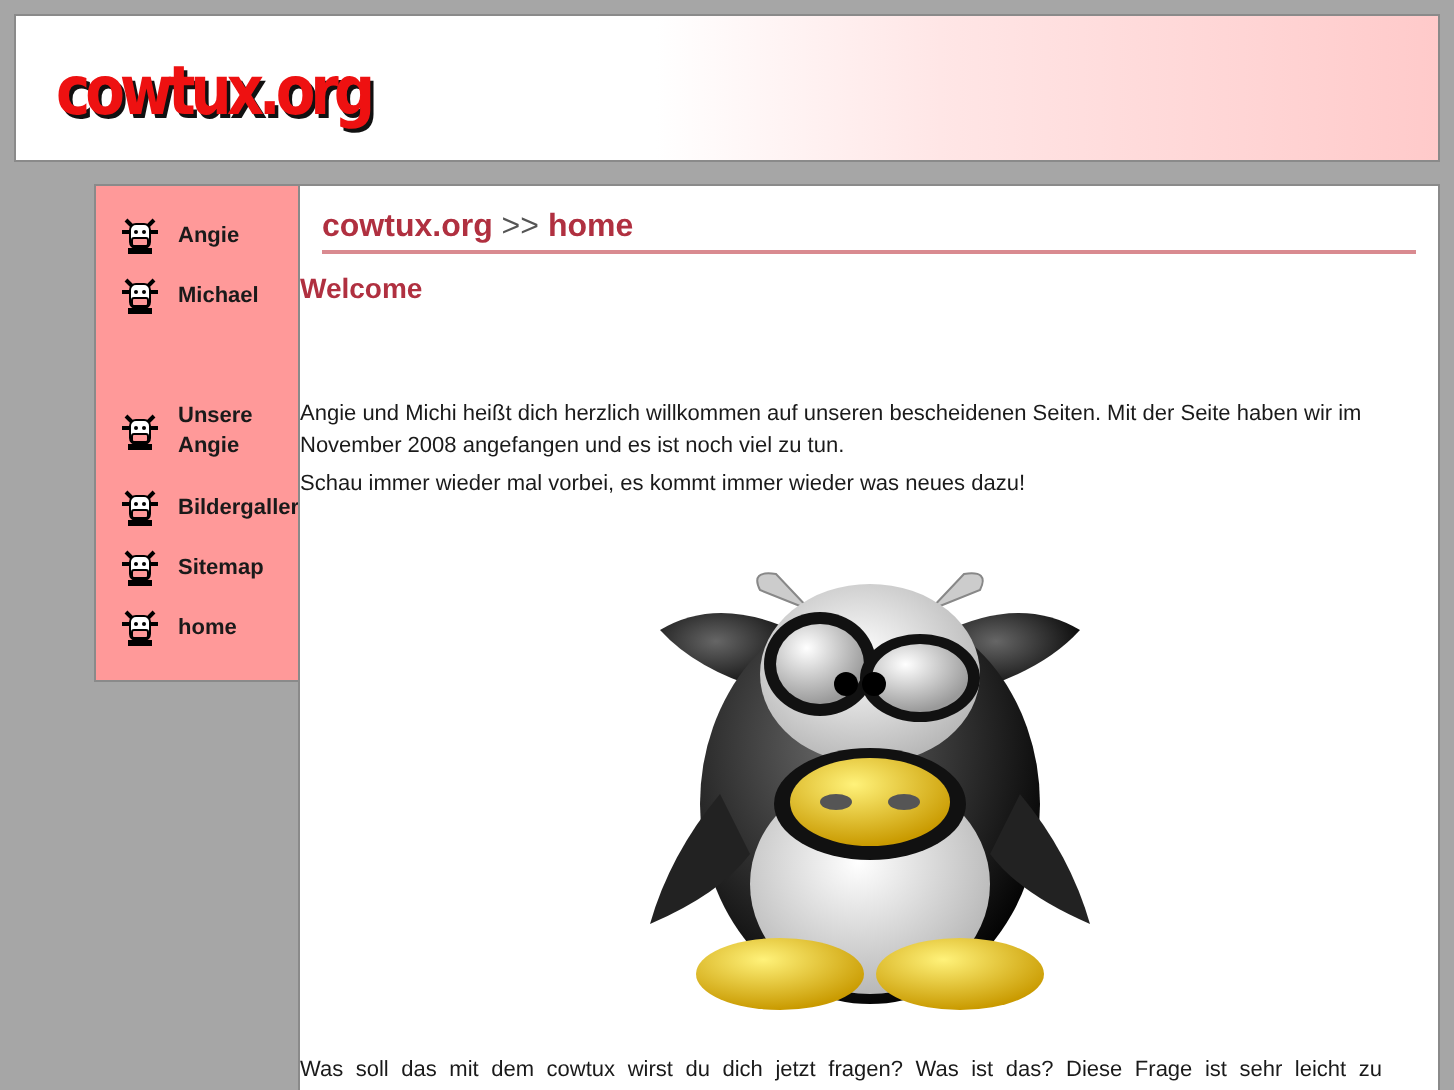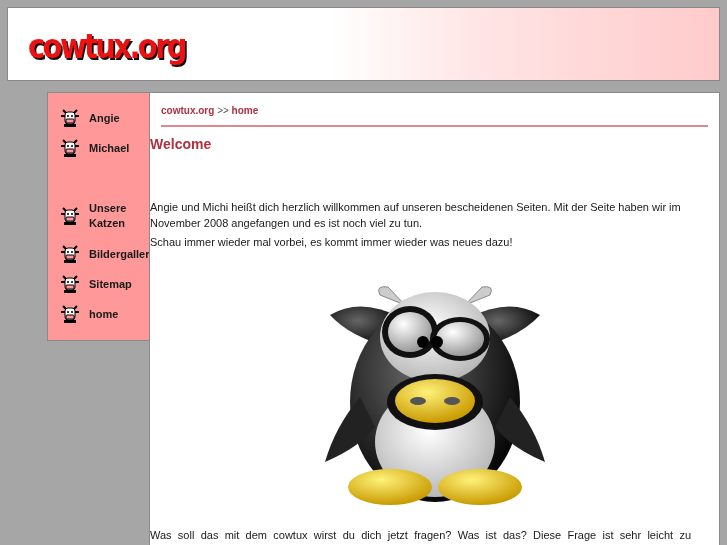--- a/index.html
+++ b/index.html
@@ -29,21 +29,21 @@
   .nav-item {
     display:flex; align-items:center; position:absolute; left:11px; cursor:pointer;
   }
   .nav-icon { width:22px; height:22px; margin-right:8px; }
   .nav-label { font-size:11px; font-weight:bold; color:#1a1a1a; line-height:15px; }
   #content {
     position:absolute; left:149px; top:92px; width:569px; height:460px;
     background:#ffffff; border:1px solid #8a8a8a;
   }
   #breadcrumb {
-    position:absolute; left:11px; top:12px; font-size:10px; font-weight:bold; color:#b03040;
+    position:absolute; left:11px; top:12px; font-size:16px; font-weight:bold; color:#b03040;
   }
   #breadcrumb .sep { color:#555; font-weight:normal; }
   #rule { position:absolute; left:11px; top:32px; width:547px; height:2px; background:#d98a90; }
   #welcome {
     position:absolute; left:0; top:43px; width:569px; text-align:left;
     font-size:14px; font-weight:bold; color:#b03040;
   }
   .para { position:absolute; left:0; width:541px; font-size:11px; color:#1a1a1a; line-height:16px; }
   #p1 { top:106px; }
   #p2 { top:141px; }
@@ -88,21 +88,21 @@
     <svg class="nav-icon" viewBox="0 0 22 22">
         <path d="M4 3 L7 6 M18 3 L15 6" stroke="#000" stroke-width="2"></path>
         <rect x="6" y="5" width="10" height="12" rx="3" fill="#fff" stroke="#000"></rect>
         <rect x="2" y="8" width="4" height="2" fill="#000"></rect>
         <rect x="16" y="8" width="4" height="2" fill="#000"></rect>
         <circle cx="9" cy="9" r="1" fill="#000"></circle>
         <circle cx="13" cy="9" r="1" fill="#000"></circle>
         <rect x="7" y="12" width="8" height="4" rx="1" fill="#f99" stroke="#000"></rect>
         <rect x="5" y="17" width="12" height="3" fill="#000"></rect>
       </svg>
-    <span class="nav-label" style="width:50px">Unsere Katzen</span>
+    <span class="nav-label" style="width:50px">Unsere Angie</span>
   </div>
   <div class="nav-item" style="top:180px">
     <svg class="nav-icon" viewBox="0 0 22 22">
         <path d="M4 3 L7 6 M18 3 L15 6" stroke="#000" stroke-width="2"></path>
         <rect x="6" y="5" width="10" height="12" rx="3" fill="#fff" stroke="#000"></rect>
         <rect x="2" y="8" width="4" height="2" fill="#000"></rect>
         <rect x="16" y="8" width="4" height="2" fill="#000"></rect>
         <circle cx="9" cy="9" r="1" fill="#000"></circle>
         <circle cx="13" cy="9" r="1" fill="#000"></circle>
         <rect x="7" y="12" width="8" height="4" rx="1" fill="#f99" stroke="#000"></rect>

